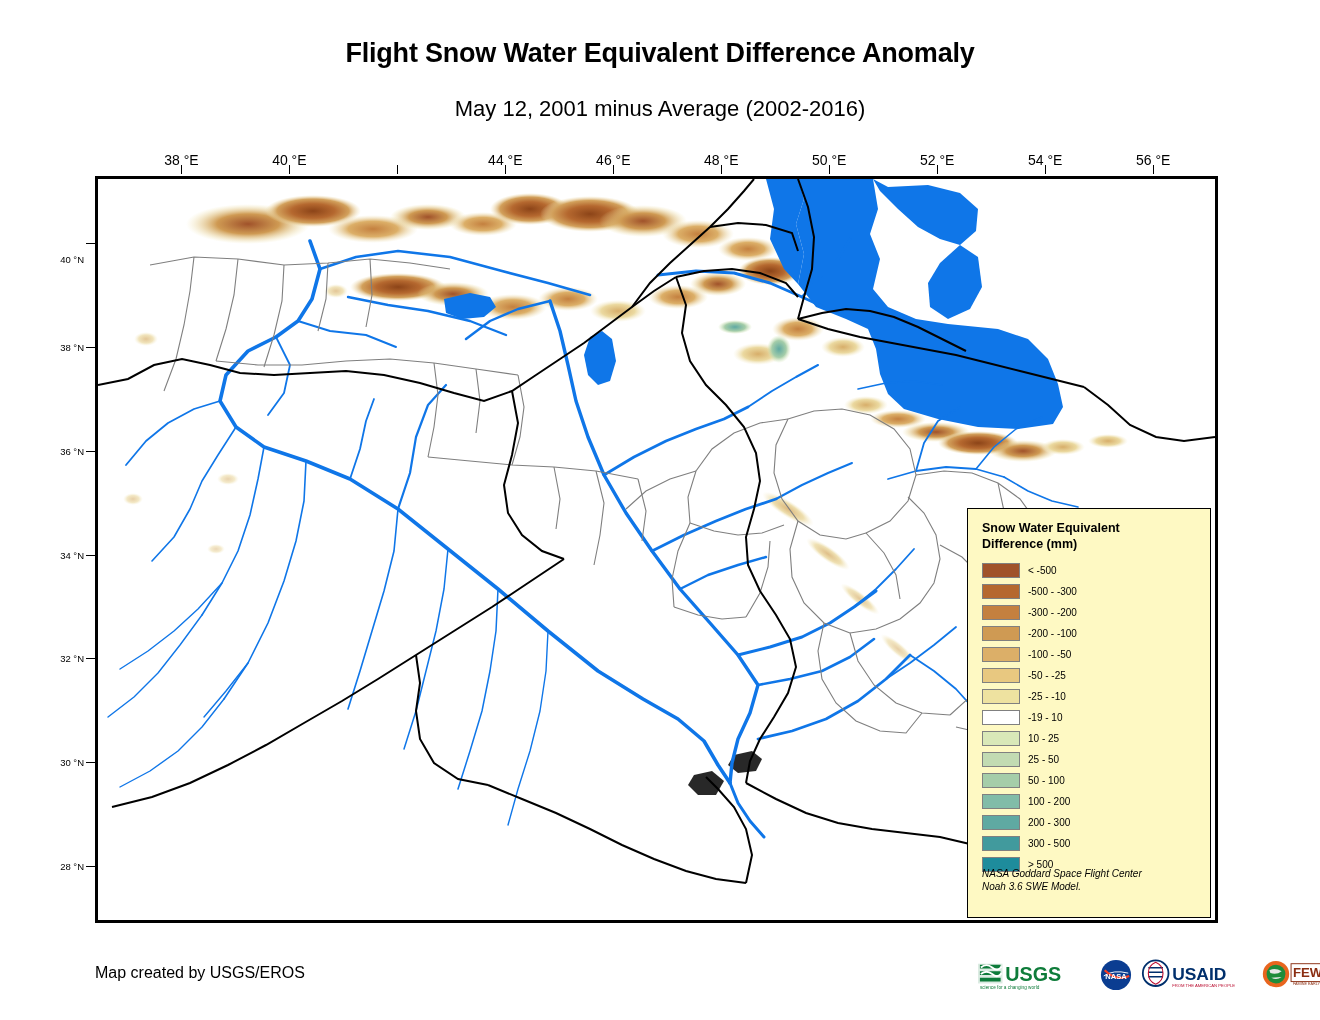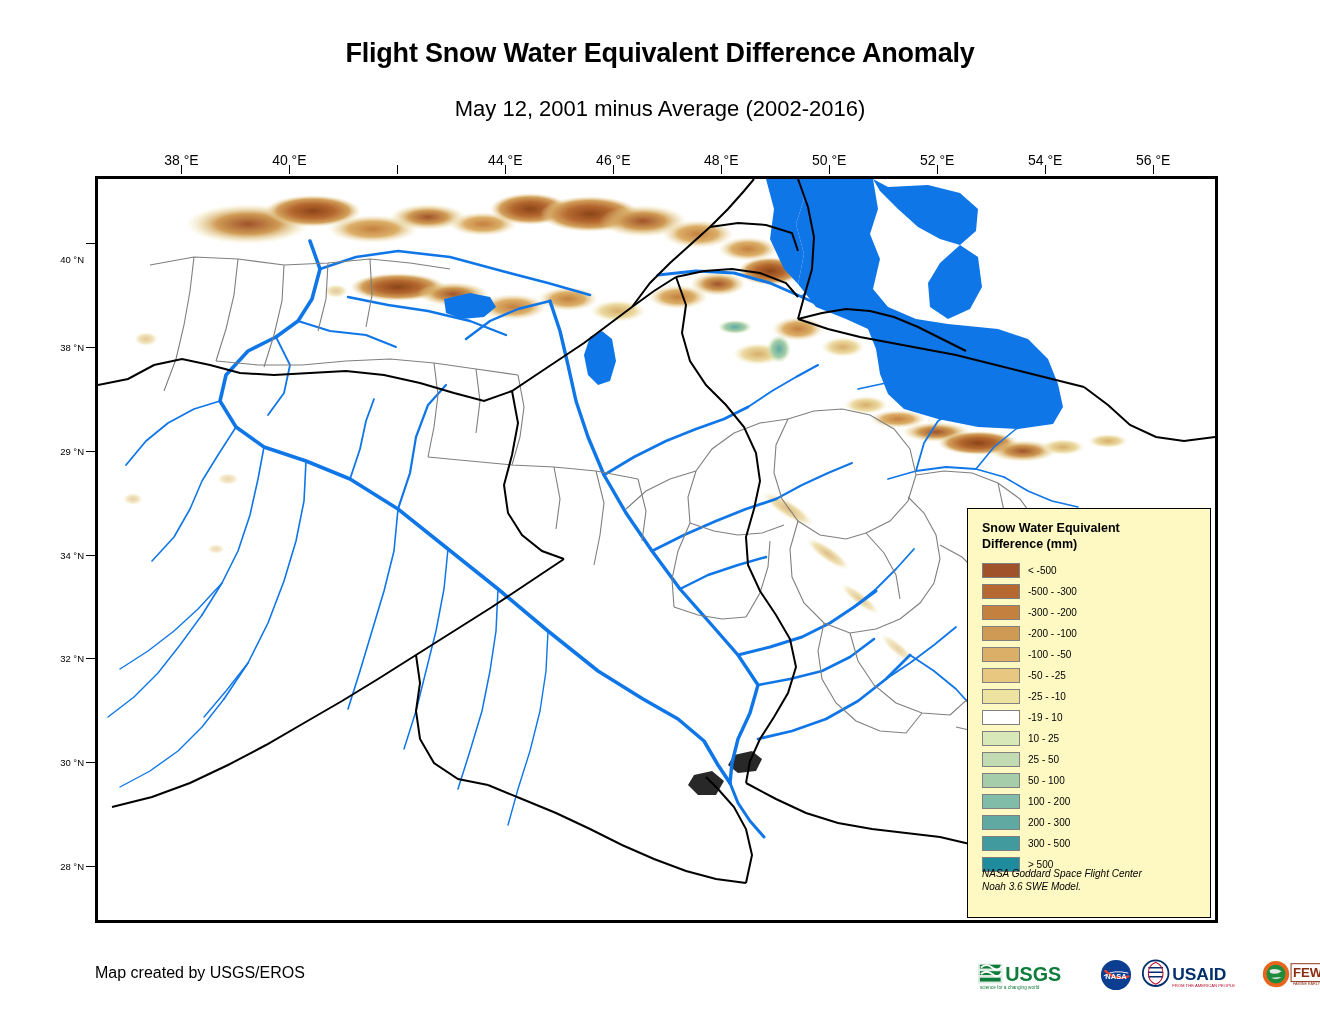--- a/index.html
+++ b/index.html
@@ -85,21 +85,21 @@
     <div class="lon-label" style="left: 1045.23px; top: 152px;">54 °E</div>
     <div class="lon-tick" style="left: 1045.23px;"></div>
     <div class="lon-label" style="left: 1153.21px; top: 152px; text-align: center;">56 °E</div>
     <div class="lon-tick" style="left: 1153.21px;"></div>
   </div>
 <div id="lat-axis">
     <div class="lat-label" style="left: 44px; width: 40px; top: 259px;">40 °N</div>
     <div class="lat-tick" style="top: 243.437px;"></div>
     <div class="lat-label" style="left: 44px; width: 40px; top: 347.187px;">38 °N</div>
     <div class="lat-tick" style="top: 347.187px;"></div>
-    <div class="lat-label" style="left: 44px; width: 40px; top: 450.937px;">29 °N</div>
+    <div class="lat-label" style="left: 44px; width: 40px; top: 450.937px;">36 °N</div>
     <div class="lat-tick" style="top: 450.937px;"></div>
     <div class="lat-label" style="left: 44px; width: 40px; top: 554.687px;">34 °N</div>
     <div class="lat-tick" style="top: 554.687px;"></div>
     <div class="lat-label" style="left: 44px; width: 40px; top: 658.437px;">32 °N</div>
     <div class="lat-tick" style="top: 658.437px;"></div>
     <div class="lat-label" style="left: 44px; width: 40px; top: 762.187px;">30 °N</div>
     <div class="lat-tick" style="top: 762.187px;"></div>
     <div class="lat-label" style="left: 44px; width: 40px; top: 865.938px;">28 °N</div>
     <div class="lat-tick" style="top: 865.938px;"></div>
   </div>

